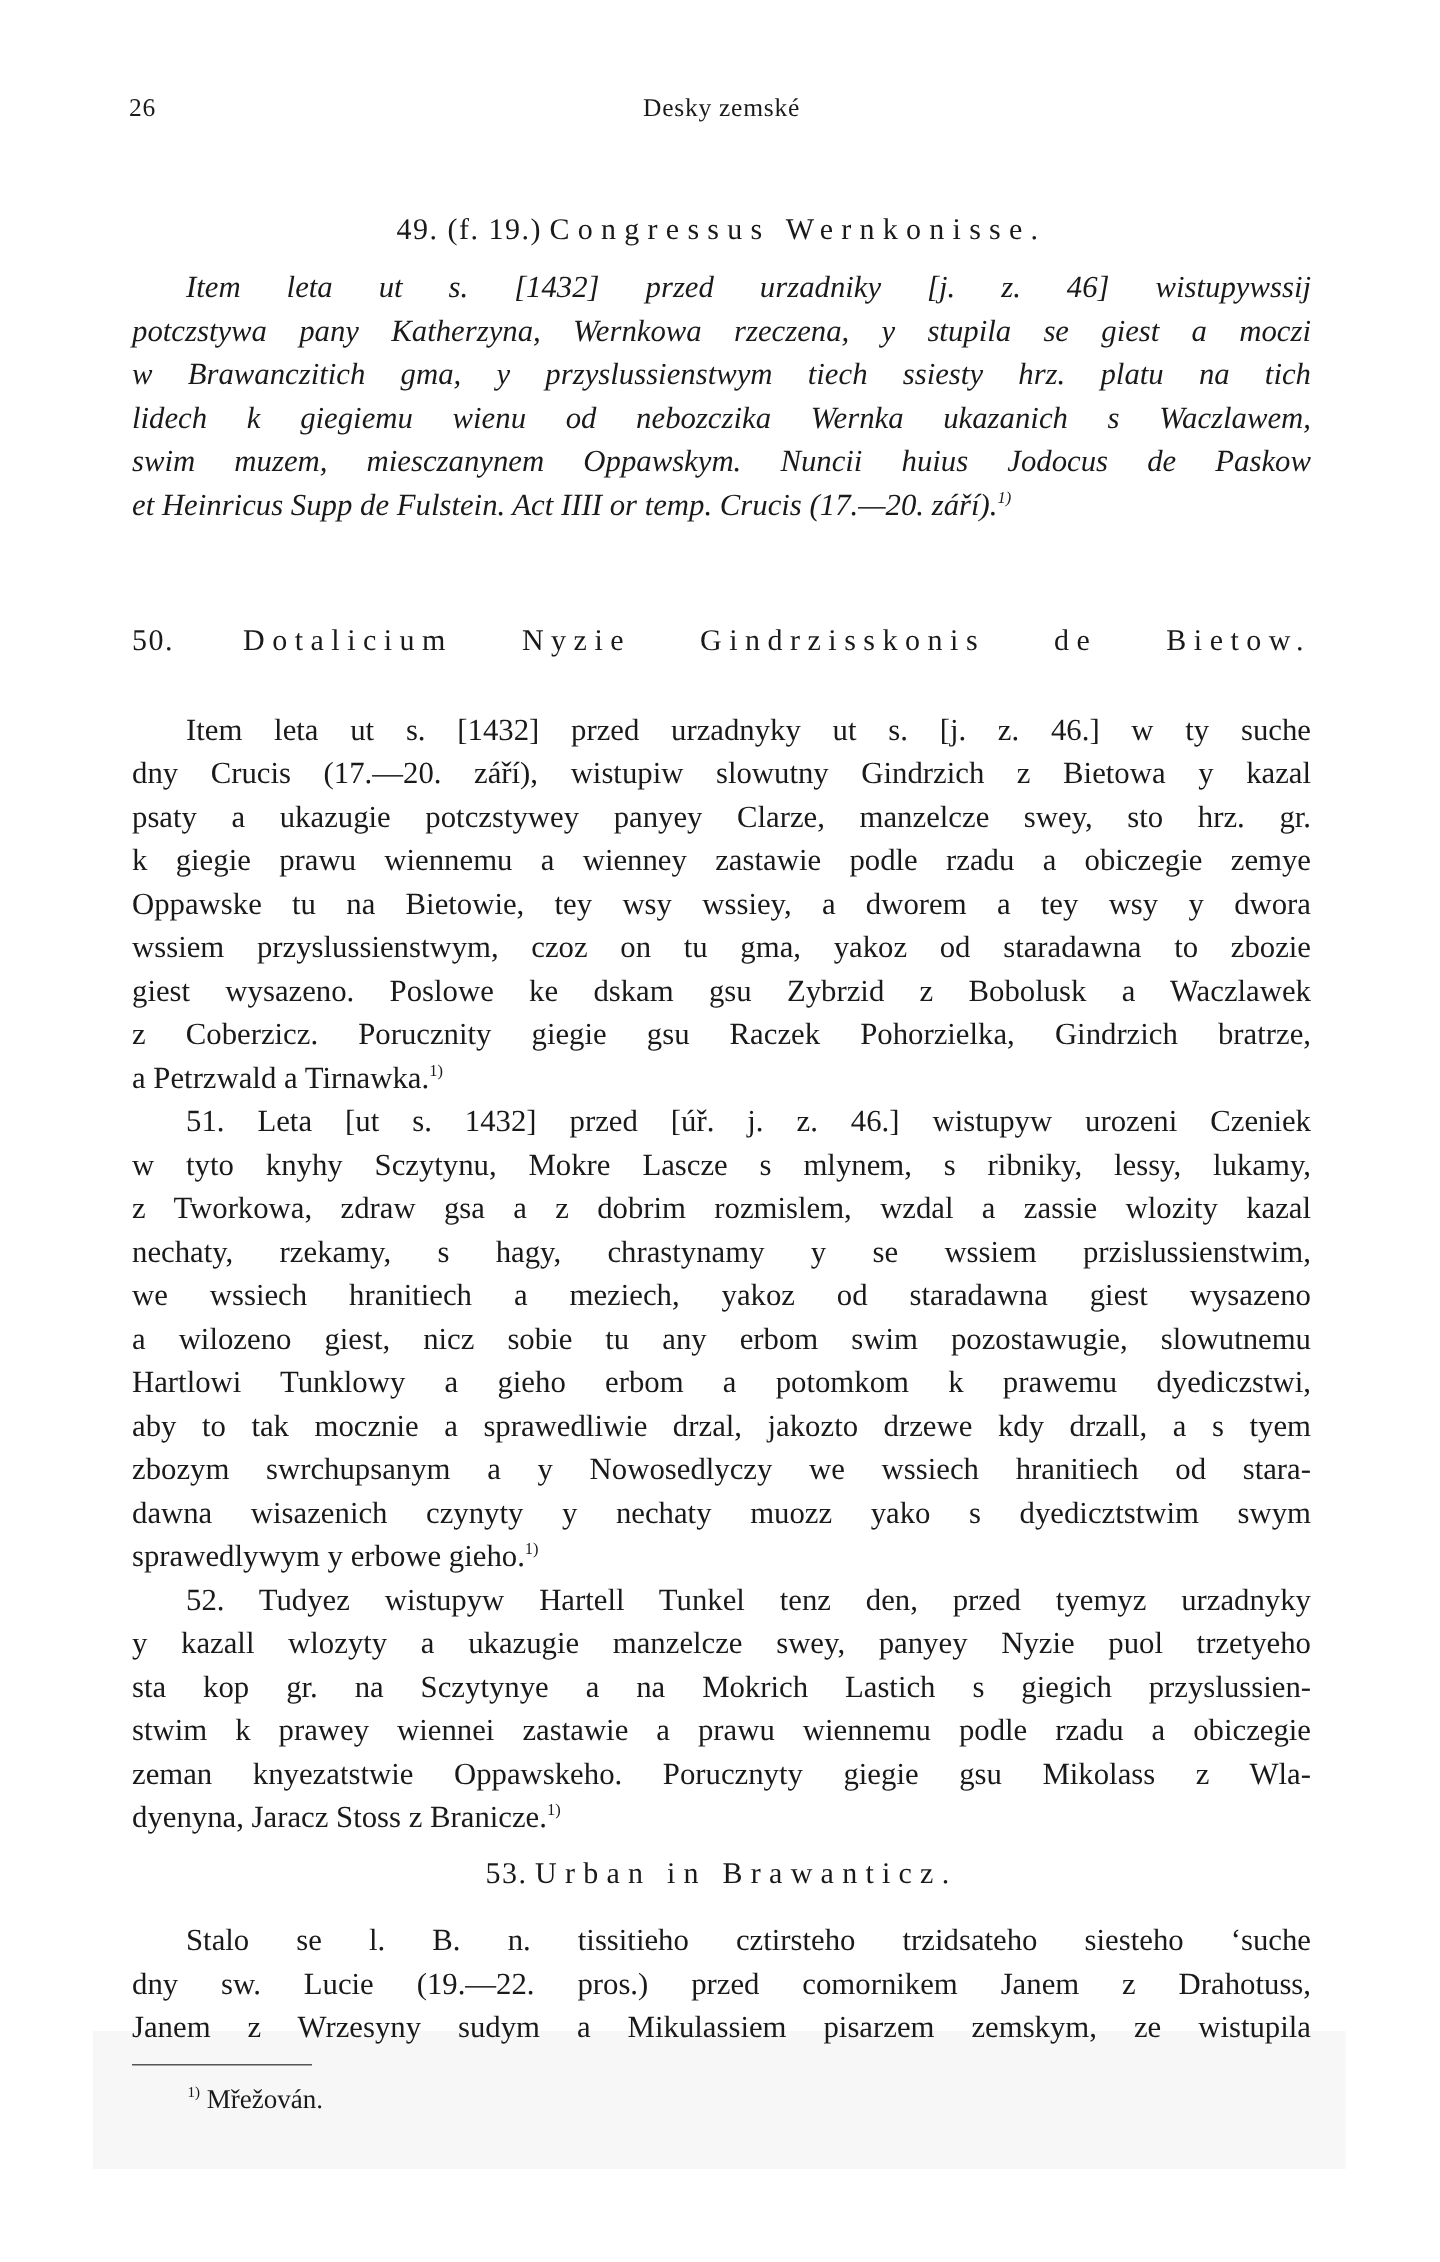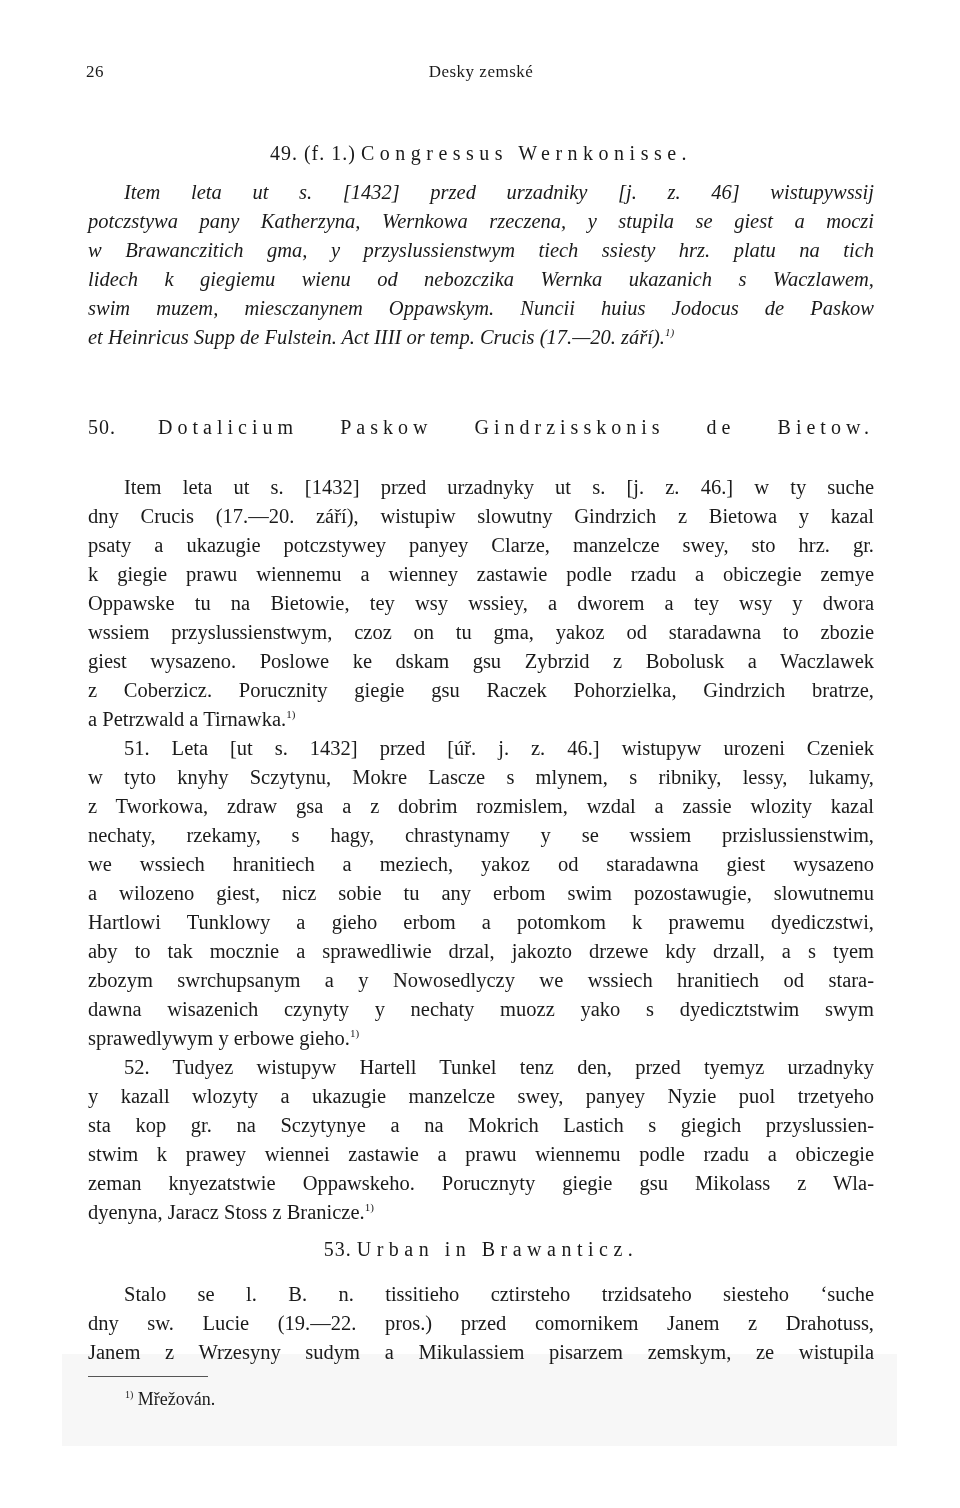--- a/index.html
+++ b/index.html
@@ -110,37 +110,37 @@
 <div class="scan-band"></div>
 
 <div class="page">
 
   <div class="running-head">
     <span class="page-number">26</span>
     <span class="running-title">Desky zemské</span>
   </div>
 
   <div class="heading" style="top:142px;">
-    <span class="num">49. (f. 1.)</span>
+    <span class="num">49. (f. 19.)</span>
     <span class="spaced">Congressus Wernkonisse.</span>
   </div>
 
   <div class="block" style="top:178px;font-style:italic;">
     <span class="line indent">Item leta ut s. [1432] przed urzadniky [j. z. 46] wistupywssij</span>
     <span class="line">potczstywa pany Katherzyna, Wernkowa rzeczena, y stupila se giest a moczi</span>
     <span class="line">w Brawanczitich gma, y przyslussienstwym tiech ssiesty hrz. platu na tich</span>
     <span class="line">lidech k giegiemu wienu od nebozczika Wernka ukazanich s Waczlawem,</span>
     <span class="line">swim muzem, miesczanynem Oppawskym. Nuncii huius Jodocus de Paskow</span>
     <span class="line last"><span>et Heinricus Supp de Fulstein. Act IIII or temp. Crucis (17.—20. září).</span><sup>1)</sup></span>
   </div>
 
   <div class="heading heading-justify" style="top:416px;">
     <span class="num">50.</span>
     <span class="w">Dotalicium</span>
-    <span class="w">Paskow</span>
+    <span class="w">Nyzie</span>
     <span class="w">Gindrzisskonis</span>
     <span class="w">de</span>
     <span class="w">Bietow.</span>
   </div>
 
   <div class="block" style="top:462px;margin-top:11px;">
     <span class="line indent">Item leta ut s. [1432] przed urzadnyky ut s. [j. z. 46.] w ty suche</span>
     <span class="line">dny Crucis (17.—20. září), wistupiw slowutny Gindrzich z Bietowa y kazal</span>
     <span class="line">psaty a ukazugie potczstywey panyey Clarze, manzelcze swey, sto hrz. gr.</span>
     <span class="line">k giegie prawu wiennemu a wienney zastawie podle rzadu a obiczegie zemye</span>

